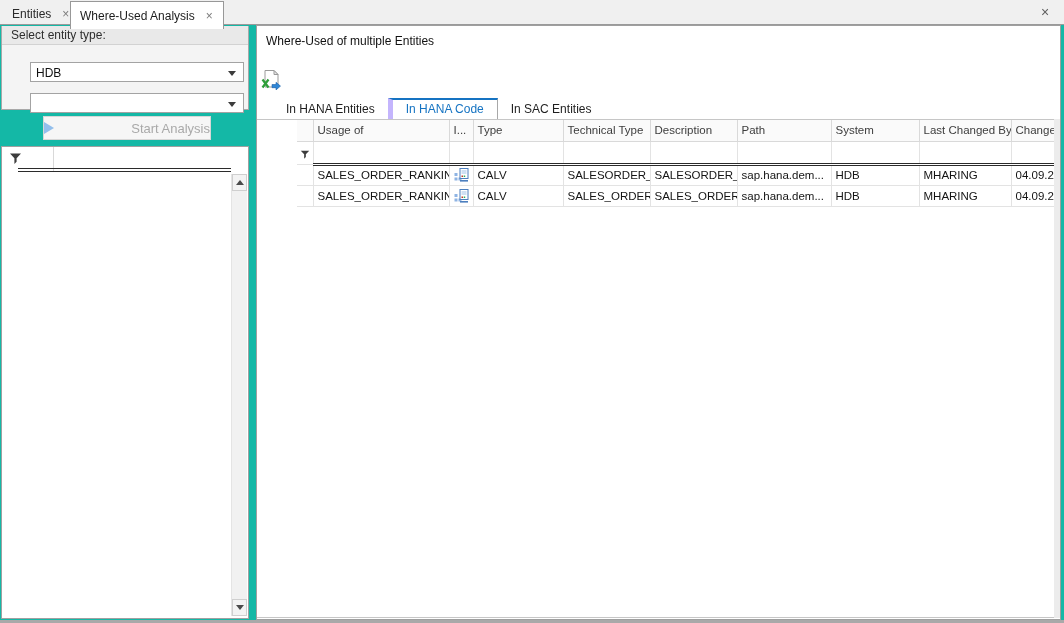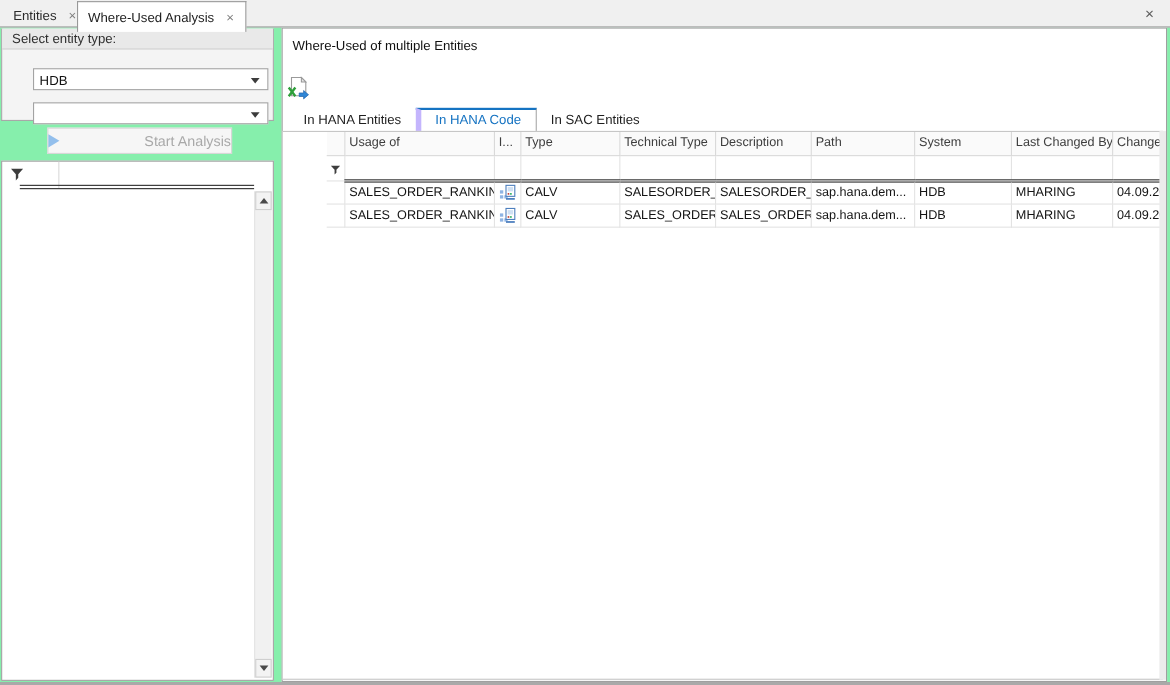--- a/index.html
+++ b/index.html
@@ -1,18 +1,18 @@
 <!DOCTYPE html>
 <html><head>
 <meta charset="utf-8">
 <style>
   * { margin:0; padding:0; box-sizing:border-box; }
   html,body { width:1064px; height:623px; }
   body { font-family:"Liberation Sans", sans-serif; font-size:12px; color:#1c1c1c; background:#f0f0f0; }
-  .window { position:relative; width:1064px; height:623px; background:#86efac; overflow:hidden; }
+  .window { position:relative; width:1064px; height:623px; background:#14b8a6; overflow:hidden; }
 
   
   .tabbar { position:absolute; top:0; left:0; right:0; height:25px; background:#f0f0f0; border-bottom:1px solid #9a9a9a; }
   .doc-tab { position:absolute; display:flex; align-items:center; gap:10px; padding:0 9px; cursor:default; }
   .doc-tab.inactive { left:3px; top:3px; height:21px; color:#2a2a2a; border-right:1px solid #d8d8d8; }
   .doc-tab.active { left:70px; top:1px; height:28px; background:#ffffff; border:1px solid #989898; border-bottom:none; z-index:2; }
   .tab-close { color:#7c7c7c; font-size:12px; line-height:1; padding:0 1px; }
   .window-close { position:absolute; right:12px; top:5px; width:14px; height:14px; color:#5f5f5f; font-size:14px; line-height:14px; text-align:center; }
 
   
@@ -37,21 +37,21 @@
   .scroll-btn { position:absolute; left:0; width:15px; height:17px; background:#f3f3f3; border:1px solid #cfcfcf; display:flex; align-items:center; justify-content:center; }
   .scroll-btn.up { top:0; }
   .scroll-btn.down { bottom:0; }
   .tri-up { width:0; height:0; border-left:4px solid transparent; border-right:4px solid transparent; border-bottom:5px solid #4a4a4a; }
   .tri-down { width:0; height:0; border-left:4px solid transparent; border-right:4px solid transparent; border-top:5px solid #4a4a4a; }
 
   
   .right-panel { position:absolute; left:256px; top:25px; width:805px; height:595px; background:#ffffff; border:1px solid #9f9f9f; }
   .panel-title { position:absolute; left:9px; top:8px; color:#111; }
   .export-btn { position:absolute; left:3px; top:43px; width:24px; height:24px; }
-  .tabstrip { position:absolute; left:6px; top:72px; height:21px; display:flex; align-items:stretch; }
+  .tabstrip { position:absolute; left:16px; top:72px; height:21px; display:flex; align-items:stretch; }
   .rtab { height:21px; line-height:18px; padding:0 13px; color:#1e1e1e; border-top:2px solid transparent; cursor:default; }
   .rtab.selected { color:#1573c2; background:#ffffff; border-top:2px solid #1573c2; border-left:5px solid #c4b5fd; border-right:1px solid #a8a8a8; }
 
   
   .grid { position:absolute; left:0; top:93px; width:800px; bottom:1px; background:#ffffff; border:1px solid #c6c6c6; border-left:none; overflow:hidden; }
   .grid-gap { position:absolute; right:0; top:93px; width:6px; bottom:1px; background:#ececec; }
   table { border-collapse:collapse; table-layout:fixed; width:797px; font-size:11.5px;margin-left:40px; }
   th, td { overflow:hidden; white-space:nowrap; text-align:left; font-weight:normal; padding:0 4px; }
   thead th { height:21px; background:#fafafa; border-right:1px solid #d9d9d9; border-bottom:1px solid #d9d9d9; color:#3d3d3d; }
   tr.filter td { height:23px; background:#ffffff; border-right:1px solid #e3e3e3; border-bottom:3px double #2b2b2b; }

